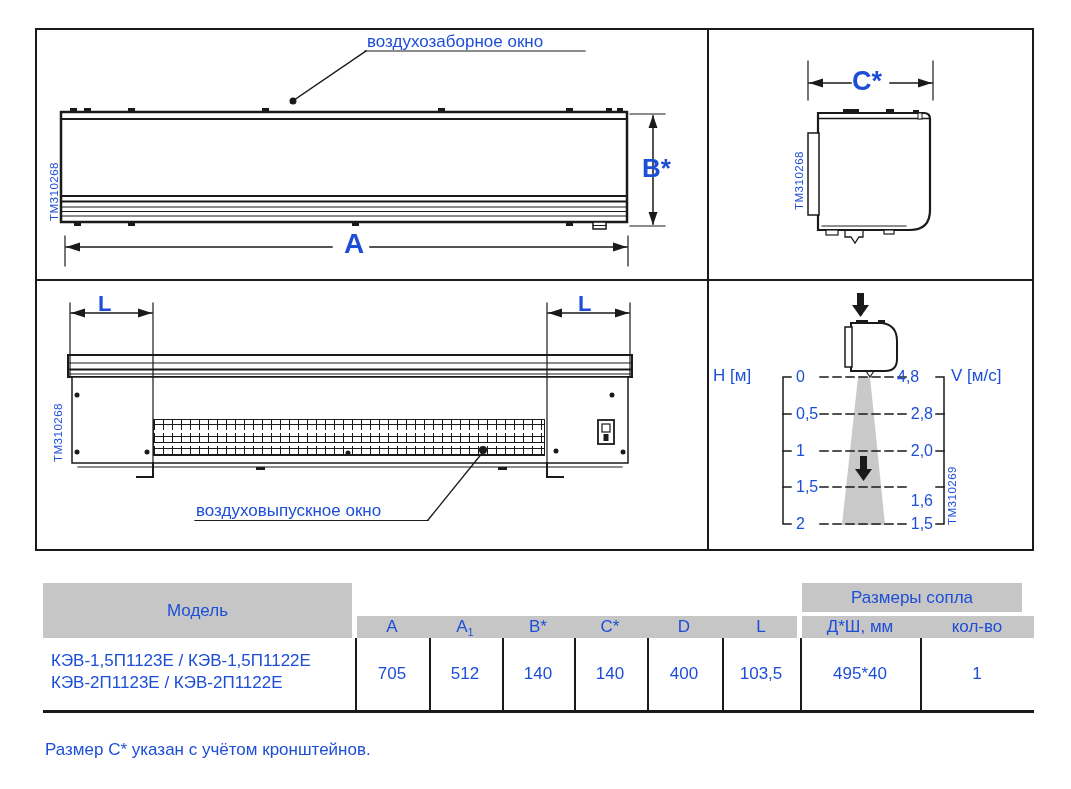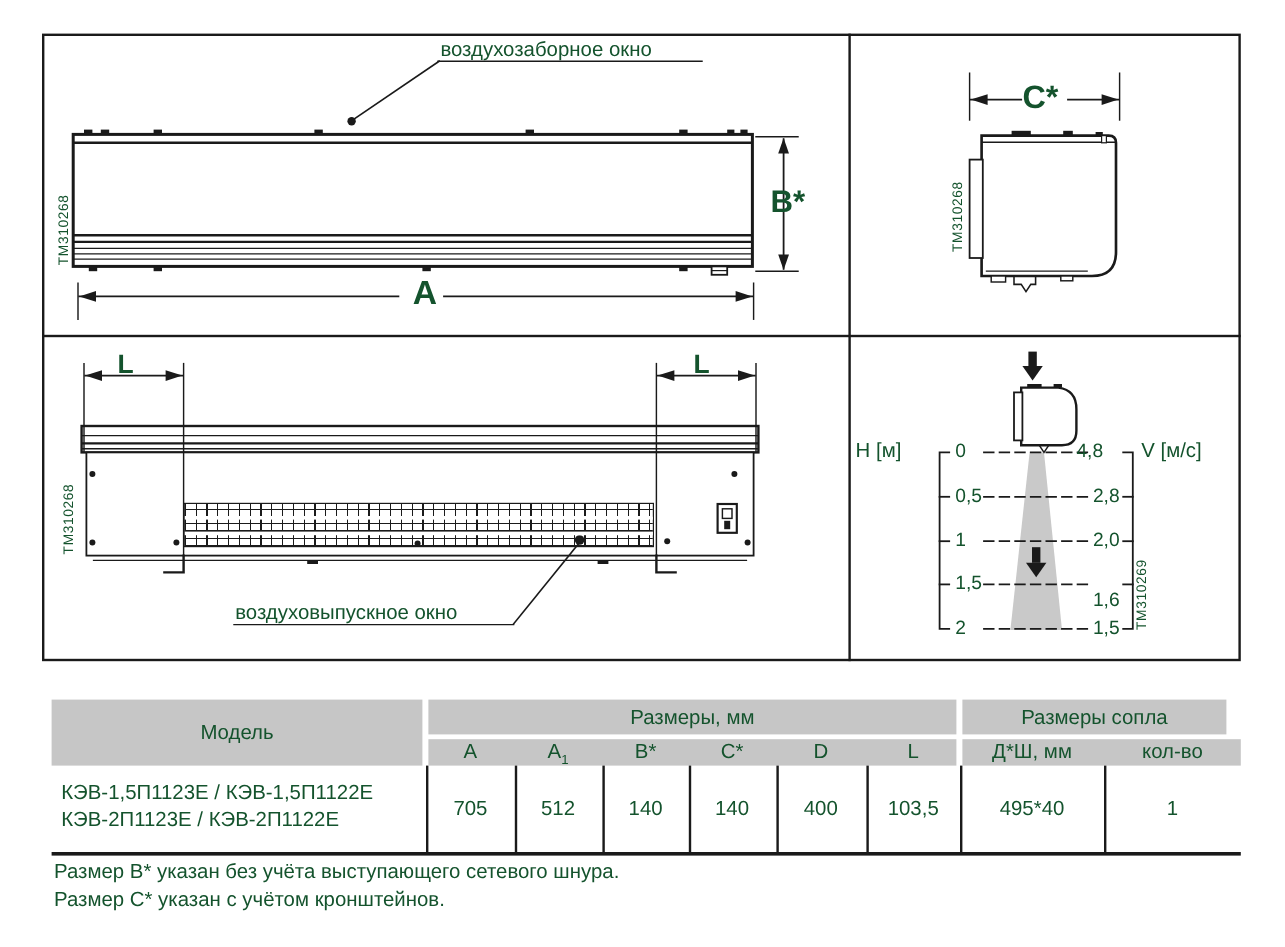--- a/index.html
+++ b/index.html
@@ -1,17 +1,17 @@
 <!DOCTYPE html>
 <html><head>
 <meta charset="utf-8">
 <style>
   html,body{margin:0;padding:0;background:#fff;}
   .page{position:relative;width:1071px;height:789px;background:#fff;overflow:hidden;
-        font-family:"Liberation Sans","DejaVu Sans",sans-serif;color:#14532d;}
+        font-family:"Liberation Sans","DejaVu Sans",sans-serif;color:#1d4ed8;}
   .frame{position:absolute;left:35px;top:28px;width:999px;height:523px;
          border:2px solid #1a1a1a;box-sizing:border-box;}
   .div-v{position:absolute;left:707px;top:28px;width:2px;height:523px;background:#1a1a1a;}
   .div-h{position:absolute;left:35px;top:279px;width:999px;height:2px;background:#1a1a1a;}
   svg.layer{position:absolute;left:0;top:0;pointer-events:none;}
   .lbl{position:absolute;font-size:17px;white-space:nowrap;}
   .dim{position:absolute;font-weight:bold;white-space:nowrap;}
   .vtext{position:absolute;font-size:11.5px;letter-spacing:.5px;white-space:nowrap;
          transform:rotate(-90deg);transform-origin:0 0;}
   .tick{position:absolute;font-size:16px;height:20px;line-height:20px;}
@@ -220,21 +220,20 @@
   <div class="tick" style="left:796px;top:514px">2</div>
 
   <div class="tick" style="left:897px;top:367px;width:36px;">4,8</div>
   <div class="tick" style="left:897px;top:404px;width:36px;text-align:right">2,8</div>
   <div class="tick" style="left:897px;top:441px;width:36px;text-align:right">2,0</div>
   <div class="tick" style="left:897px;top:491px;width:36px;text-align:right">1,6</div>
   <div class="tick" style="left:897px;top:514px;width:36px;text-align:right">1,5</div>
 
   <div class="tbl">
     <div class="cell" style="left:0;top:0;width:309px;height:55px">Модель</div>
-    <div class="cell" style="left:314px;top:0;width:440px;height:29px">Размеры, мм</div>
     <div class="cell" style="left:759px;top:0;width:220px;height:29px">Размеры сопла</div>
     <div class="cell" style="left:314px;top:33px;width:440px;height:22px"></div>
     <div class="cell" style="left:759px;top:33px;width:232px;height:22px"></div>
 
     <span class="subhead" style="left:349px"><span>A</span><sub></sub></span>
     <span class="subhead" style="left:422px"><span>A</span><sub>1</sub></span>
     <span class="subhead" style="left:495px"><span>B*</span><sub></sub></span>
     <span class="subhead" style="left:567px"><span>C*</span><sub></sub></span>
     <span class="subhead" style="left:641px"><span>D</span><sub></sub></span>
     <span class="subhead" style="left:718px"><span>L</span><sub></sub></span>
@@ -260,16 +259,15 @@
     <span class="val" style="left:495px">140</span>
     <span class="val" style="left:567px">140</span>
     <span class="val" style="left:641px">400</span>
     <span class="val" style="left:718px">103,5</span>
     <span class="val" style="left:817px">495*40</span>
     <span class="val" style="left:934px">1</span>
 
     <div class="rule"></div>
   </div>
 
-  <div class="fnote" style="top:717px">Размер B* указан без учёта выступающего сетевого шнура.</div>
   <div class="fnote" style="top:740px">Размер C* указан с учётом кронштейнов.</div>
 
 </div>
 
 </body></html>

